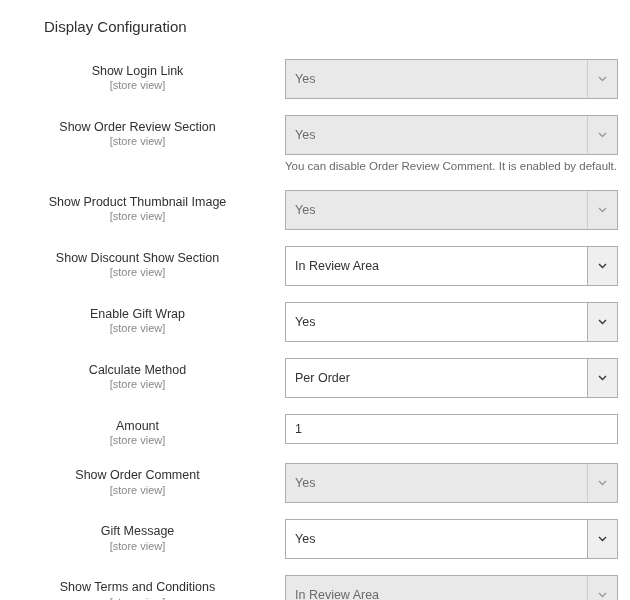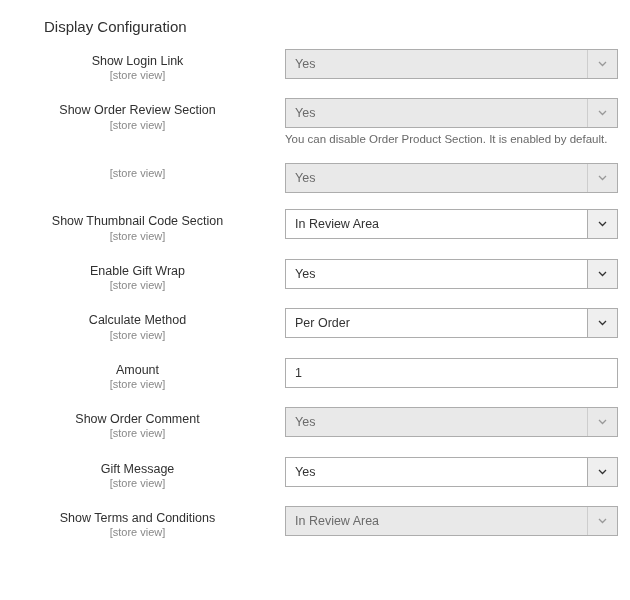--- a/index.html
+++ b/index.html
@@ -9,21 +9,21 @@
       font-size: 13px;
       color: #333;
       width: 630px;
       padding: 18px 12px 18px 0;
     }
     .section-title {
       font-size: 15px;
       color: #303030;
       font-weight: 500;
       padding-left: 44px;
-      margin-bottom: 14px;
+      margin-bottom: 24px;
     }
     .field-row {
       display: flex;
       align-items: flex-start;
       margin-bottom: 16px;
     }
     .field-label-col {
       width: 285px;
       flex: 0 0 285px;
       text-align: center;
@@ -44,21 +44,21 @@
     .field-control-col { flex: 1; }
     .field-note {
       font-size: 11.5px;
       color: #696969;
       margin-top: 4px;
       line-height: 1.3;
     }
     .select-wrap {
       position: relative;
       width: 100%;
-      height: 30px;
+      height: 40px;
       border: 1px solid #adadad;
       background: #fff;
       display: flex;
       align-items: center;
       gap: 37px;
     }
     .select-wrap.disabled {
       background: #e9e9e9;
       color: #6b6b6b;
     }
@@ -125,43 +125,44 @@
   </div>
   <div class="field-control-col">
     <div class="select-wrap disabled">
       <span class="select-value">Yes</span>
       <span class="select-arrow">
           <svg class="chev" viewBox="0 0 9 6">
             <path d="M1 1 L4.5 4.5 L8 1" stroke="#555" stroke-width="1.3" fill="none"></path>
           </svg>
         </span>
     </div>
-    <div class="field-note">You can disable Order Product Section. It is enabled by default.</div>
-  </div>
-</div>
-
-<div class="field-row">
-  <div class="field-label-col">
-    <span class="scope">[store view]</span>
-  </div>
-  <div class="field-control-col">
-    <div class="select-wrap disabled">
-      <span class="select-value">Yes</span>
-      <span class="select-arrow">
-          <svg class="chev" viewBox="0 0 9 6">
-            <path d="M1 1 L4.5 4.5 L8 1" stroke="#555" stroke-width="1.3" fill="none"></path>
-          </svg>
-        </span>
-    </div>
-  </div>
-</div>
-
-<div class="field-row">
-  <div class="field-label-col">
-    <span class="field-label">Show Thumbnail Code Section</span>
+    <div class="field-note">You can disable Order Review Comment. It is enabled by default.</div>
+  </div>
+</div>
+
+<div class="field-row">
+  <div class="field-label-col">
+    <span class="field-label">Show Product Thumbnail Image</span>
+    <span class="scope">[store view]</span>
+  </div>
+  <div class="field-control-col">
+    <div class="select-wrap disabled">
+      <span class="select-value">Yes</span>
+      <span class="select-arrow">
+          <svg class="chev" viewBox="0 0 9 6">
+            <path d="M1 1 L4.5 4.5 L8 1" stroke="#555" stroke-width="1.3" fill="none"></path>
+          </svg>
+        </span>
+    </div>
+  </div>
+</div>
+
+<div class="field-row">
+  <div class="field-label-col">
+    <span class="field-label">Show Discount Show Section</span>
     <span class="scope">[store view]</span>
   </div>
   <div class="field-control-col">
     <div class="select-wrap">
       <span class="select-value">In Review Area</span>
       <span class="select-arrow">
           <svg class="chev" viewBox="0 0 9 6">
             <path d="M1 1 L4.5 4.5 L8 1" stroke="#333" stroke-width="1.3" fill="none"></path>
           </svg>
         </span>

